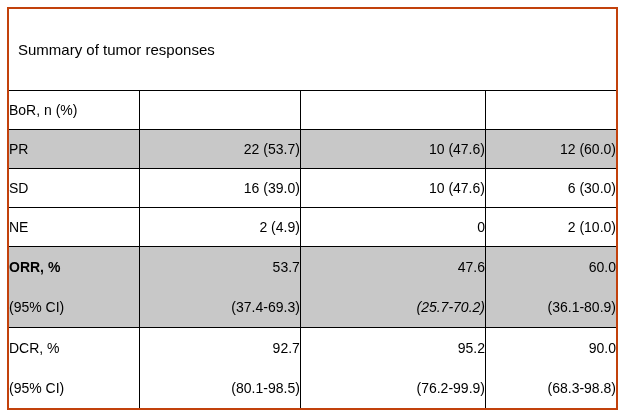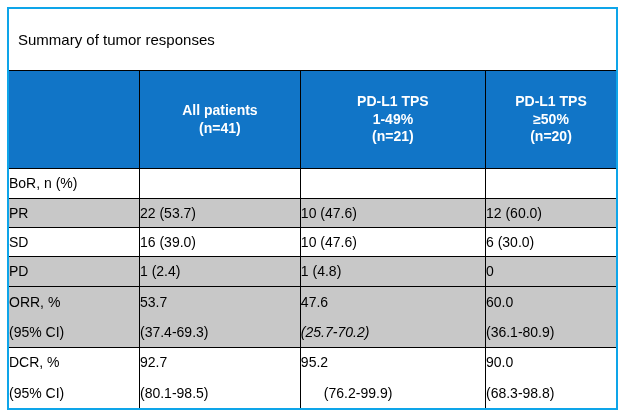--- a/index.html
+++ b/index.html
@@ -18,21 +18,21 @@
     background: #ffffff;
     overflow: hidden;
   }
   .table-wrap {
     position: absolute;
     left: 7px;
     top: 7px;
     width: 611px;
     height: 403px;
     box-sizing: border-box;
-    border: 2px solid #0ea5e9;
+    border: 2px solid #c2410c;
     background: #ffffff;
   }
   table.tbl {
     border-collapse: collapse;
     width: 100%;
     height: 100%;
     table-layout: fixed;
   }
   table.tbl td {
     border: 1px solid #000000;
@@ -67,21 +67,21 @@
   .hdr-row td.hdr-last {
     border-right: none;
   }
   .lbl {
     text-align: left;
     padding-left: 8px;
     font-size: 14px;
     border-left: none !important;
   }
   .val {
-    text-align: left;
+    text-align: right;
     font-size: 14px;
   }
   .val.last {
     border-right: none !important;
   }
   .shaded {
     background: #c8c8c8;
     margin-left: 45px;
   }
   .plain {
@@ -109,37 +109,20 @@
       <colgroup>
         <col style="width:21.5%">
         <col style="width:26.5%">
         <col style="width:30.5%">
         <col style="width:21.5%">
       </colgroup>
       <tbody>
         <tr>
           <td class="title-cell" colspan="4">Summary of tumor responses</td>
         </tr>
-        <tr class="hdr-row">
-          <td class="hdr-blank"></td>
-          <td>
-            <span class="sub">All patients</span>
-            <span class="sub">(n=41)</span>
-          </td>
-          <td>
-            <span class="sub">PD-L1 TPS</span>
-            <span class="sub">1-49%</span>
-            <span class="sub">(n=21)</span>
-          </td>
-          <td class="hdr-last">
-            <span class="sub">PD-L1 TPS</span>
-            <span class="sub">≥50%</span>
-            <span class="sub">(n=20)</span>
-          </td>
-        </tr>
 
         <tr class="row-h">
           <td class="lbl plain">BoR, n (%)</td>
           <td class="val plain"></td>
           <td class="val plain"></td>
           <td class="val plain last"></td>
         </tr>
 
         <tr class="row-h">
           <td class="lbl shaded">PR</td>
@@ -148,30 +131,30 @@
           <td class="val shaded last">12 (60.0)</td>
         </tr>
 
         <tr class="row-h">
           <td class="lbl plain">SD</td>
           <td class="val plain">16 (39.0)</td>
           <td class="val plain">10 (47.6)</td>
           <td class="val plain last">6 (30.0)</td>
         </tr>
 
+
         <tr class="row-h">
-          <td class="lbl shaded">PD</td>
-          <td class="val shaded">1 (2.4)</td>
-          <td class="val shaded">1 (4.8)</td>
-          <td class="val shaded last">0</td>
+          <td class="lbl plain">NE</td>
+          <td class="val plain">2 (4.9)</td>
+          <td class="val plain">0</td>
+          <td class="val plain last">2 (10.0)</td>
         </tr>
 
-
         <tr class="row-h2">
-          <td class="lbl shaded" style="border-bottom:none;">ORR, %</td>
+          <td class="lbl shaded" style="border-bottom:none;font-weight:bold;">ORR, %</td>
           <td class="val shaded" style="border-bottom:none;">53.7</td>
           <td class="val shaded" style="border-bottom:none;">47.6</td>
           <td class="val shaded last" style="border-bottom:none;">60.0</td>
         </tr>
         <tr class="row-h2">
           <td class="lbl shaded" style="border-top:none;">(95% CI)</td>
           <td class="val shaded" style="border-top:none;">(37.4-69.3)</td>
           <td class="val shaded" style="border-top:none;font-style:italic;">(25.7-70.2)</td>
           <td class="val shaded last" style="border-top:none;">(36.1-80.9)</td>
         </tr>

